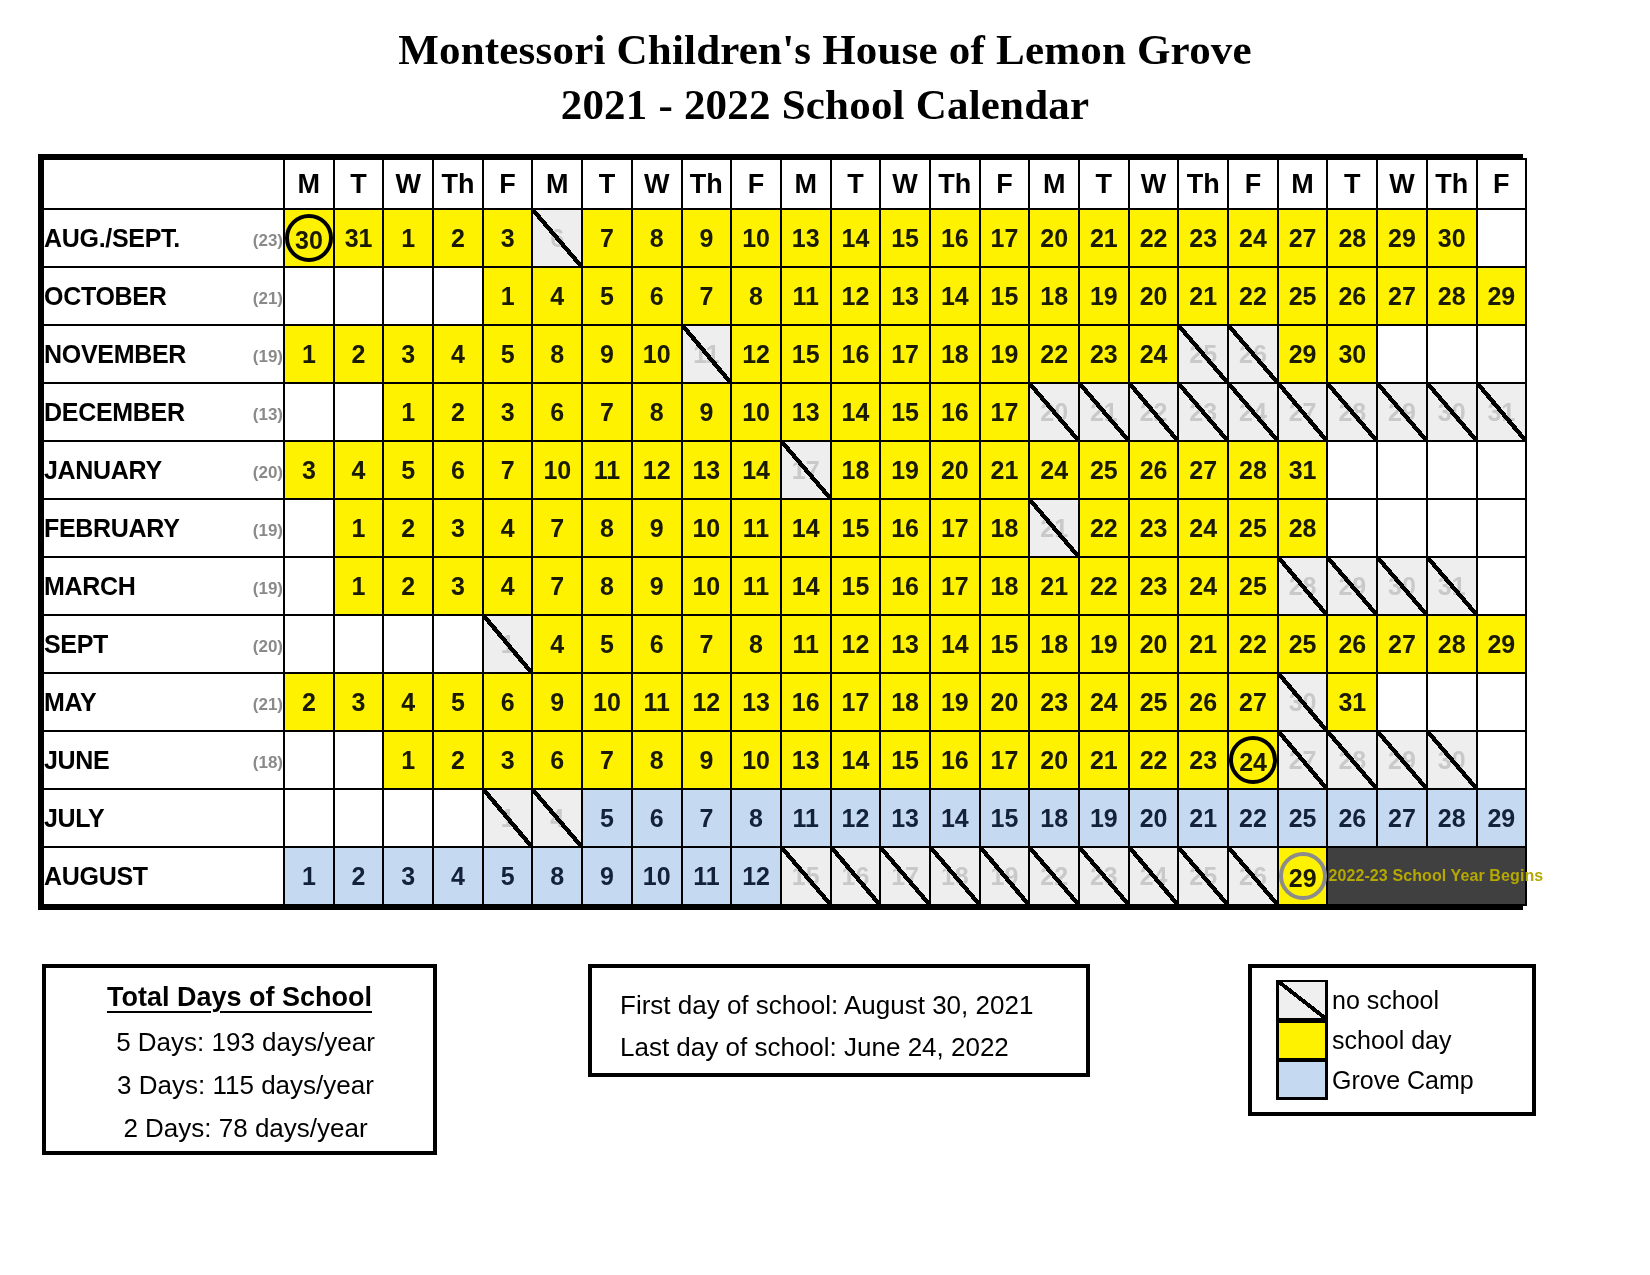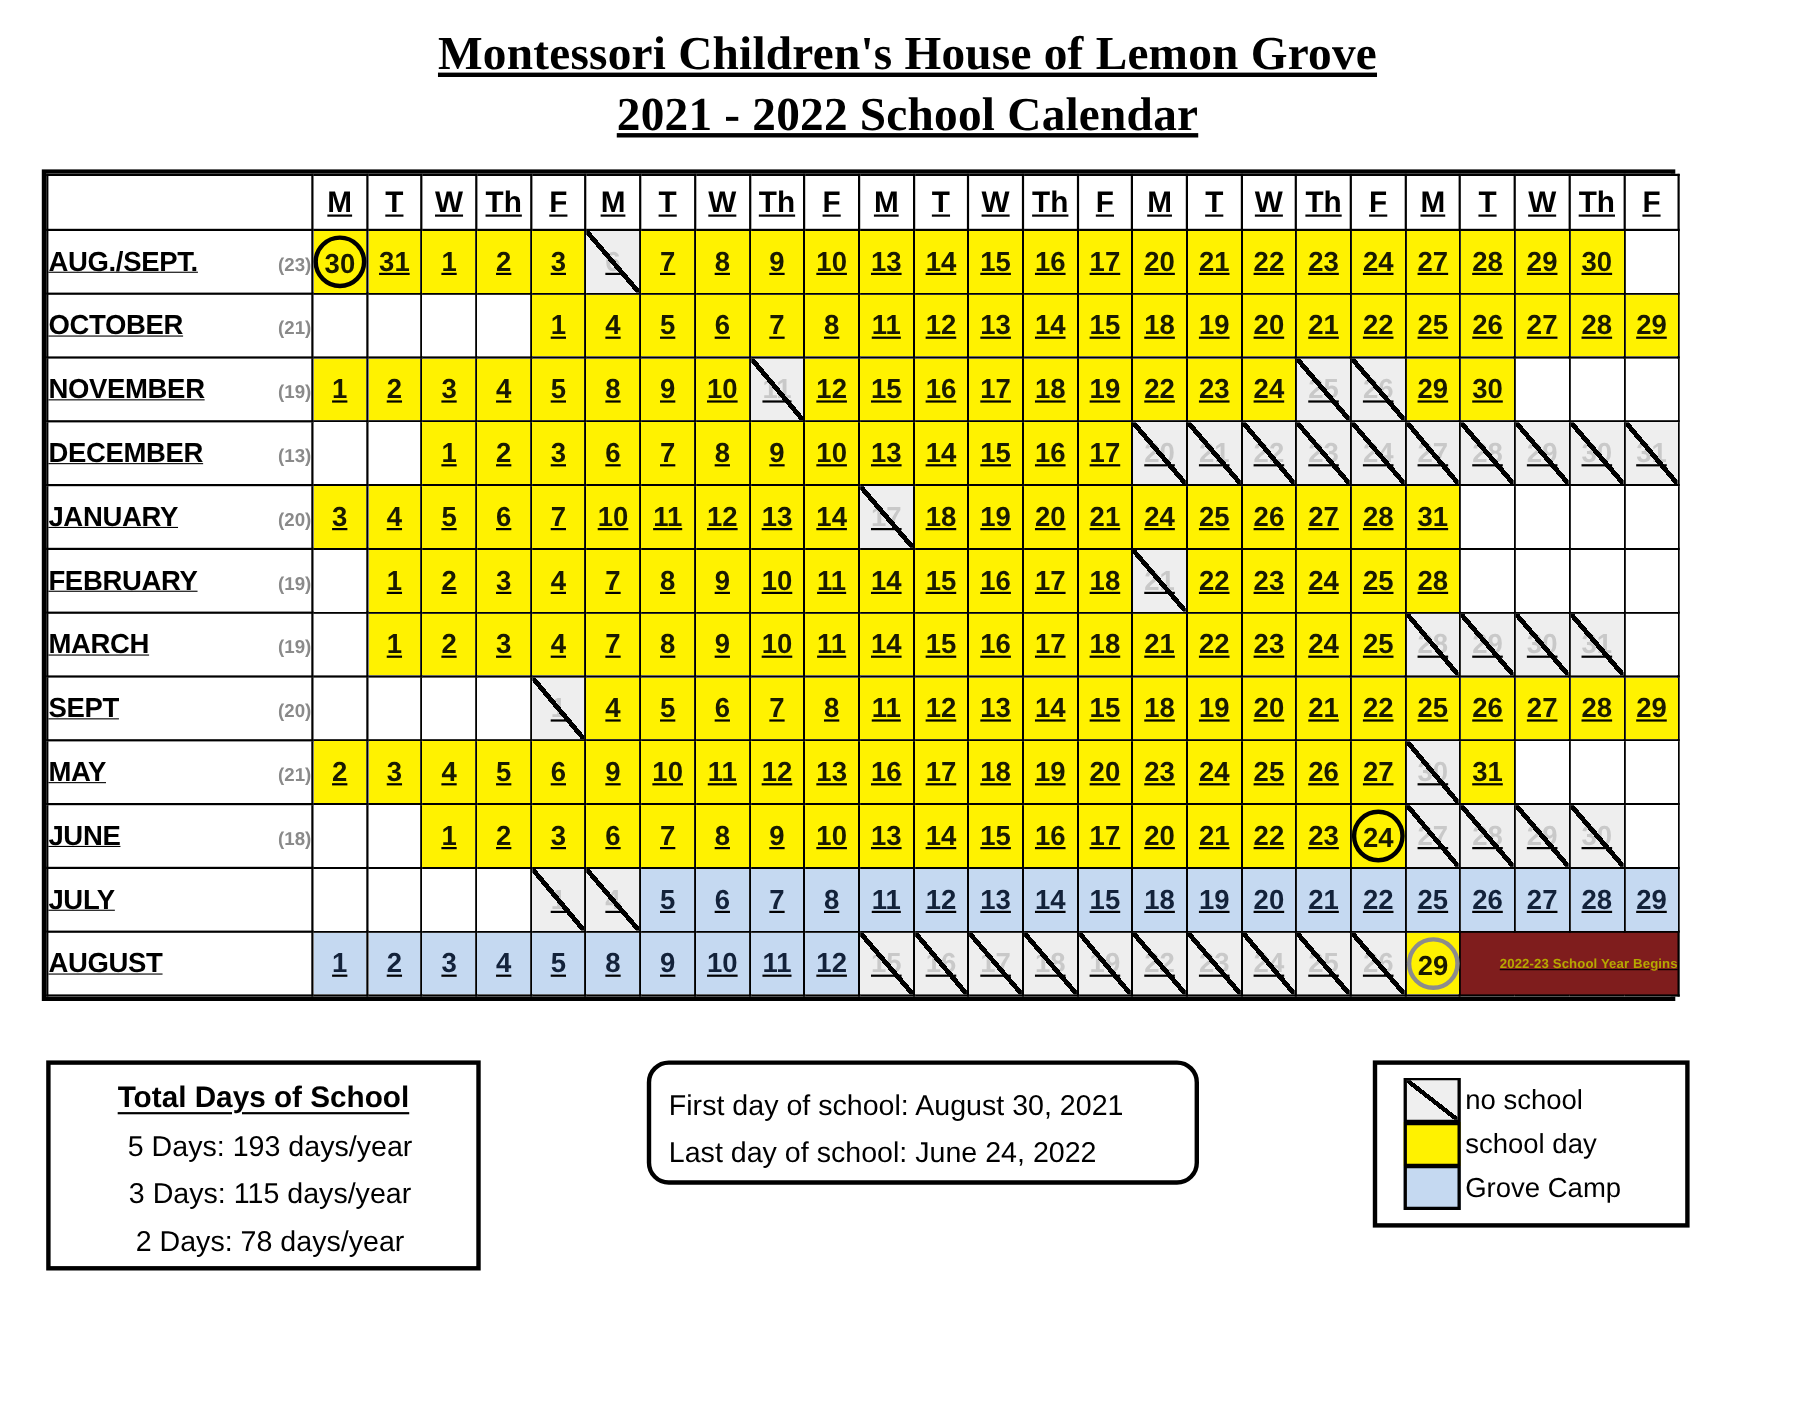--- a/index.html
+++ b/index.html
@@ -7,21 +7,20 @@
     margin: 0; padding: 0;
     width: 1650px; height: 1275px;
     background: #ffffff;
     font-family: "Liberation Sans", sans-serif;
     overflow: hidden;
   }
   #page {
     position: relative;
     width: 1650px; height: 1275px;
     background: #ffffff;
-    text-decoration: underline;
   }
 
   
   #title-block {
     padding-top: 22px;
     text-align: center;
   }
   .title-line {
     font-family: "Liberation Serif", serif;
     font-weight: bold;
@@ -128,26 +127,26 @@
     width: 48px; height: 48px;
     line-height: 44px;
     border: 4px solid #000000;
     border-radius: 50%;
     text-align: center;
   }
   td.day .circle-mark.gray { border-color: #8c8c8c; }
 
   
   td.banner {
-    background: #7f1d1d;
+    background: #404040;
     text-align: right;
     vertical-align: middle;
     font-family: "Liberation Sans", sans-serif;
     font-weight: bold;
-    font-size: 12px;
+    font-size: 16px;
     color: #b5a800;
     letter-spacing: 0.1px;
     white-space: nowrap;
   }
 
   
   #bottom-row {
     position: absolute;
     left: 0; top: 964px;
     width: 1650px;
@@ -181,22 +180,21 @@
     font-size: 26px;
     color: #000000;
     line-height: 1.66;
     margin-left: 12px;
   }
 
   
   #days-box {
     left: 588px; top: 0;
     width: 502px; height: 113px;
-    padding: 16px 0 0 16px;
-    border-radius: 20px;
+    padding: 16px 0 0 28px;
   }
   .days-line {
     font-family: "Liberation Sans", sans-serif;
     font-size: 26px;
     color: #000000;
     line-height: 1.62;
   }
 
   
   #legend-box {

